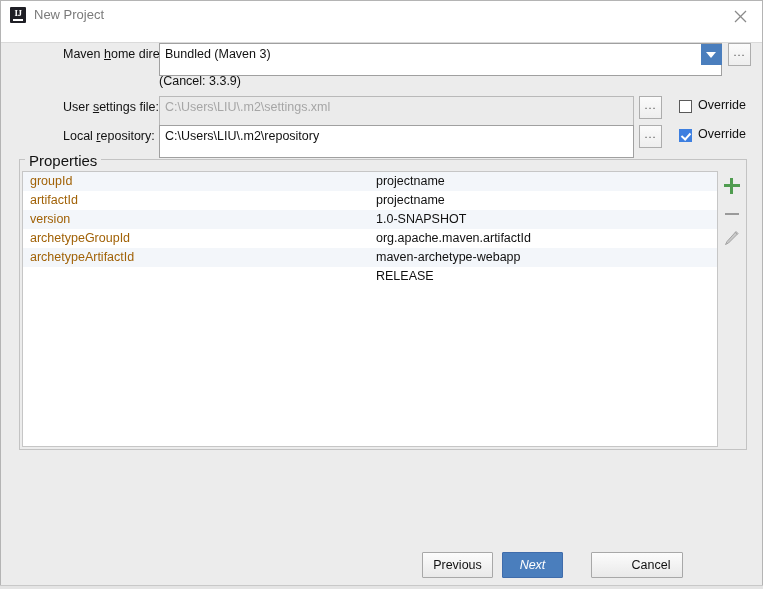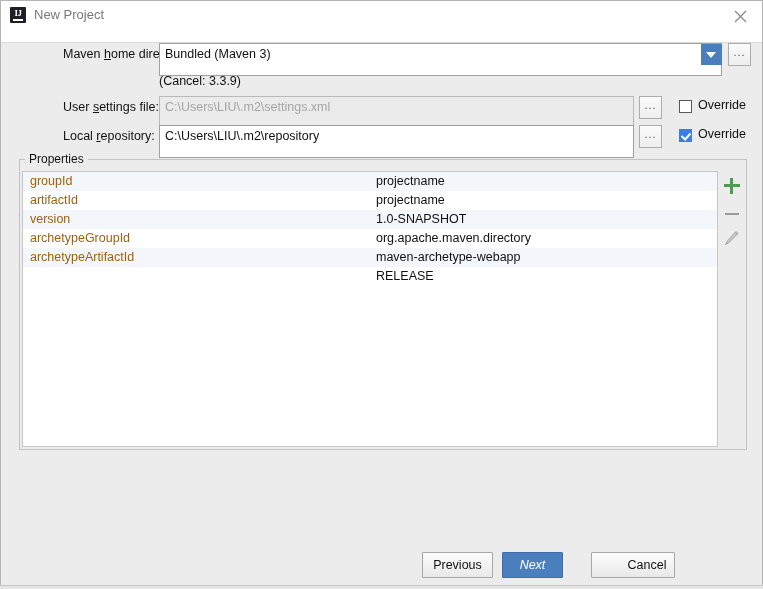--- a/index.html
+++ b/index.html
@@ -167,21 +167,21 @@
     left: 18px; top: 158px;
     width: 728px; height: 291px;
     box-sizing: border-box;
     border: 1px solid #c3c3c3;
   }
   .group-title {
     position: absolute;
     left: 24px; top: 151px;
     padding: 0 4px;
     background: #ececec;
-    font-size: 12px;
+    font-size: 15px;
     color: #111111;
   }
   .table-wrap {
     position: absolute;
     left: 21px; top: 170px;
     width: 696px; height: 276px;
     box-sizing: border-box;
     border: 1px solid #c6c6c6;
     background: #ffffff;
     overflow: hidden;
@@ -316,21 +316,21 @@
         <div class="trow">
           <span class="tname">artifactId</span>
           <span class="tval">projectname</span>
         </div>
         <div class="trow alt">
           <span class="tname">version</span>
           <span class="tval">1.0-SNAPSHOT</span>
         </div>
         <div class="trow">
           <span class="tname">archetypeGroupId</span>
-          <span class="tval">org.apache.maven.directory</span>
+          <span class="tval">org.apache.maven.artifactId</span>
         </div>
         <div class="trow alt">
           <span class="tname">archetypeArtifactId</span>
           <span class="tval">maven-archetype-webapp</span>
         </div>
         <div class="trow">
           <span class="tval">RELEASE</span>
         </div>
       </div>
   </div>
@@ -345,16 +345,16 @@
   </div>
   <div class="tool tool-edit">
     <svg width="20" height="20" viewBox="0 0 20 20">
       <path d="M15 3.5 L17 5.5 L7.5 15 L4.5 16.5 L6 13.5 Z" fill="#c9c9c9" stroke="#9d9d9d" stroke-width="0.9"></path>
       <path d="M14.2 4.3 L16.2 6.3" stroke="#9d9d9d" stroke-width="0.9"></path>
     </svg>
   </div>
 
   <div class="btn" style="left:421px; top:551px; width:71px;">Previous</div>
   <div class="btn primary" style="left:501px; top:551px; width:61px;font-style:italic;">Next</div>
-  <div class="btn" style="left:590px; top:551px; width:84px;padding-left:28px;">Cancel</div>
+  <div class="btn" style="left:590px; top:551px; width:92px;padding-left:28px;">Cancel</div>
 
 </div>
 <div class="under-sliver"></div>
 
 </body></html>

